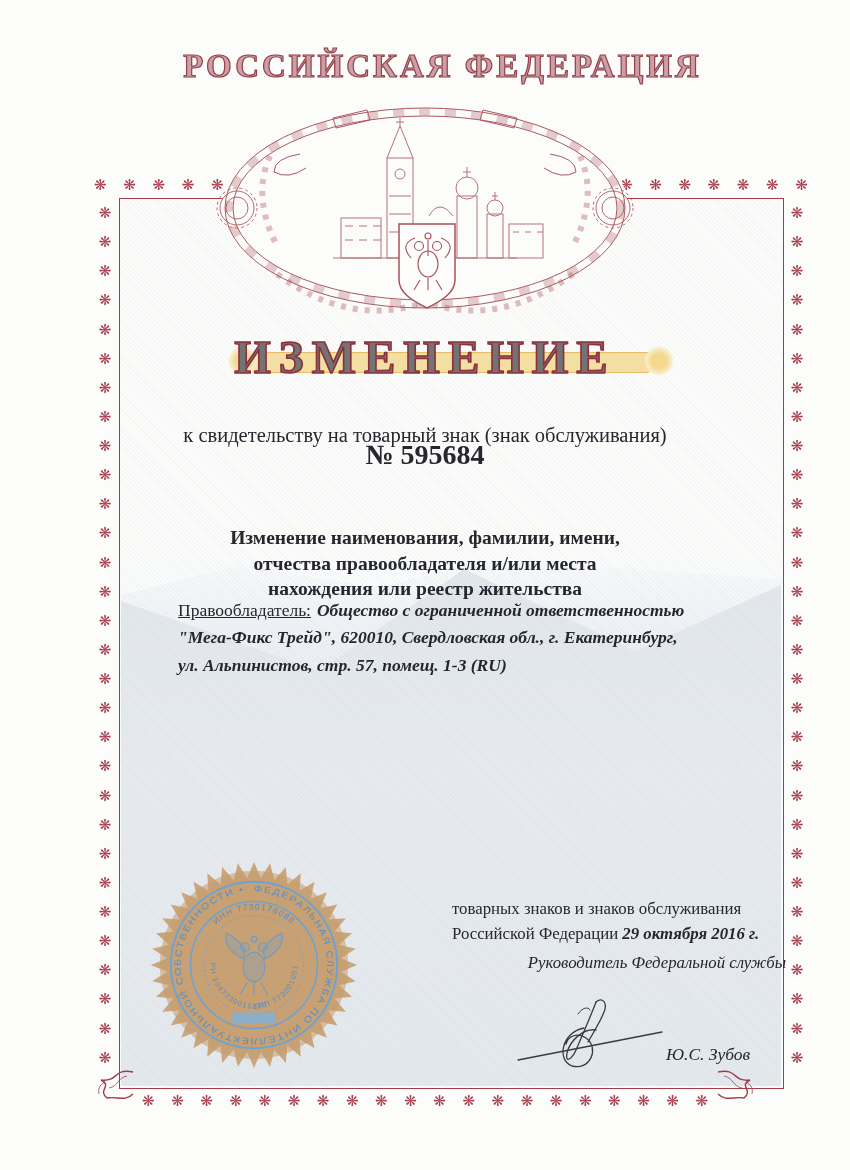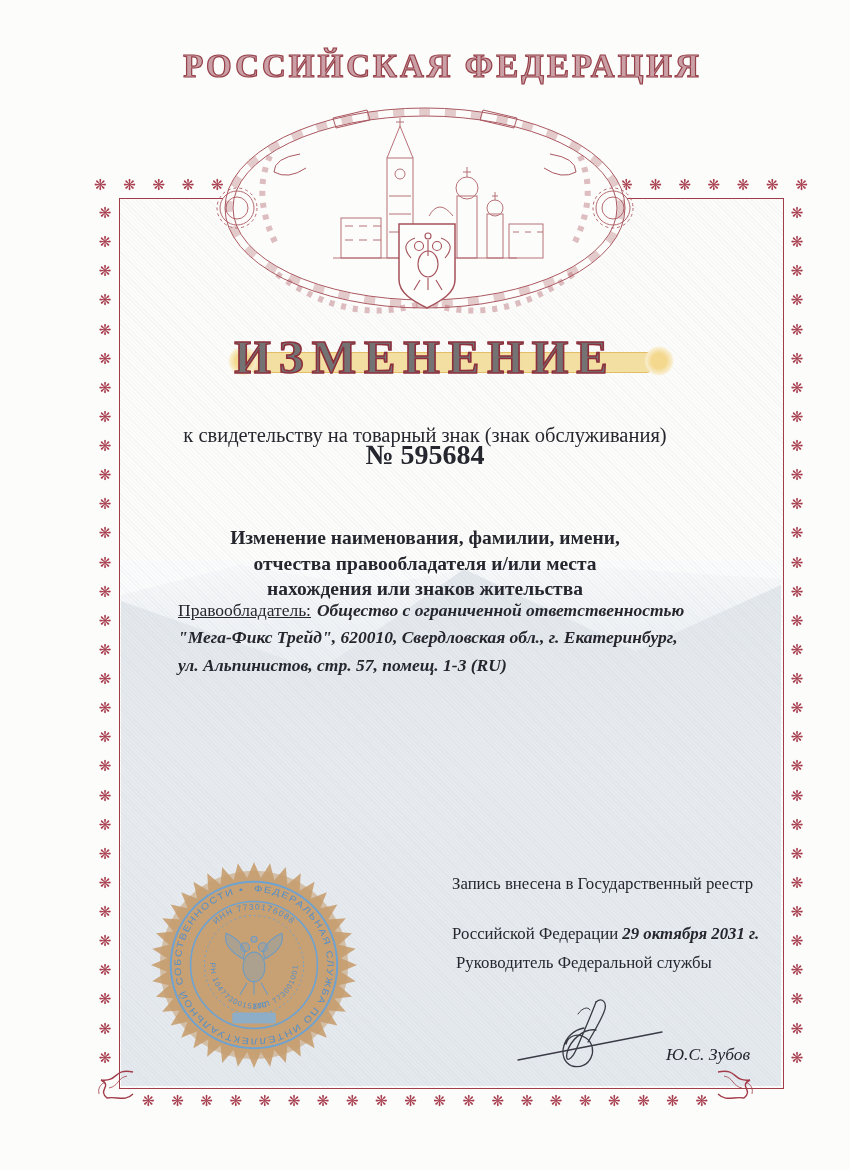--- a/index.html
+++ b/index.html
@@ -85,21 +85,21 @@
   .rightsholder{left:178px;top:597px;width:540px;font-size:17.5px;line-height:1.56;z-index:3;}
   .rightsholder .lbl{font-style:normal;font-weight:normal;margin-right:6px;text-decoration:underline;}
   .rightsholder .val{font-weight:bold;font-style:italic;text-align:right;}
 
   
   .registry{left:452px;top:871px;width:330px;font-size:16.8px;line-height:1.5;z-index:3;}
   .registry .date{font-weight:bold;font-style:italic;}
 
   
   .official{left:456px;top:951px;width:330px;font-size:16.8px;line-height:1.45;
-    z-index:3;}
+    font-style:italic;z-index:3;text-align:right;}
   .sig{left:510px;top:996px;z-index:3;}
   .official-name{left:666px;top:1026px;font-size:17.5px;font-style:italic;z-index:3;margin-top:18px;}
 
   
   .seal{left:145px;top:856px;z-index:2;}
 </style>
 </head>
 <body>
 
 <div class="abs centered country-title">РОССИЙСКАЯ ФЕДЕРАЦИЯ</div>
@@ -305,34 +305,34 @@
   <div class="band-dot r"></div>
   <div class="doc-title">ИЗМЕНЕНИЕ</div>
 </div>
 
 <div class="abs centered subtitle">к свидетельству на товарный знак (знак обслуживания)</div>
 <div class="abs centered cert-number">№ 595684</div>
 
 <div class="abs centered change-type">
   <div>Изменение наименования, фамилии, имени,</div>
   <div>отчества правообладателя и/или места</div>
-  <div>нахождения или знаков жительства</div>
+  <div>нахождения или реестр жительства</div>
 </div>
 
 <div class="abs rightsholder">
   <span class="lbl">Правообладатель:</span><span class="val">Общество с ограниченной ответственностью</span><br>
   <span class="val">"Мега-Фикс Трейд", 620010, Свердловская обл., г. Екатеринбург,</span><br>
   <span class="val">ул. Альпинистов, стр. 57, помещ. 1-3 (RU)</span>
 </div>
 
 <div class="abs registry">
-  <span>Запись внесена в Государственный реестр</span><br>
   <br>
+  <span>товарных знаков и знаков обслуживания</span><br>
   <span>Российской Федерации</span>
-  <span class="date">29 октября 2031 г.</span>
+  <span class="date">29 октября 2016 г.</span>
 </div>
 
 <div class="abs official">
   <span>Руководитель Федеральной службы</span><br>
 </div>
 <svg class="abs sig" width="160" height="75" viewBox="0 0 160 75">
   <g stroke="#3a3a45" fill="none" stroke-width="1.3" stroke-linecap="round">
     <path d="M86,6 C80,22 72,40 66,54 C62,63 55,68 57,57 C60,44 74,32 86,34"></path>
     <path d="M86,6 C92,1 98,6 94,16 C90,26 84,36 78,46"></path>
     <path d="M74,32 C52,36 46,64 62,70 C80,75 90,52 76,42 C68,36 58,40 56,48"></path>

